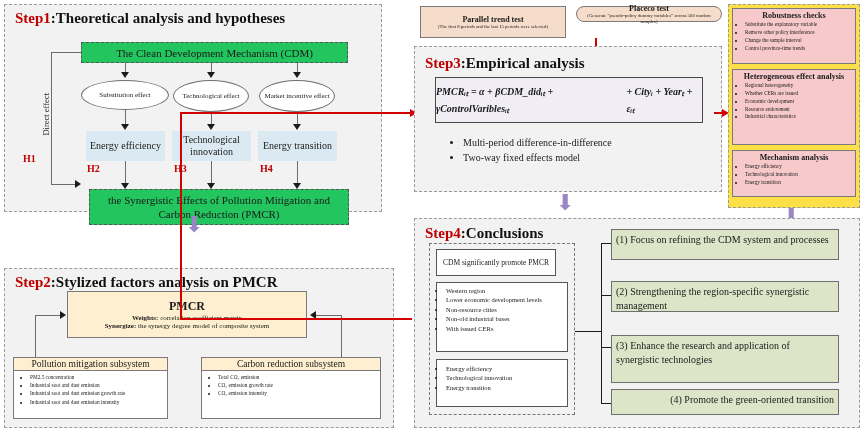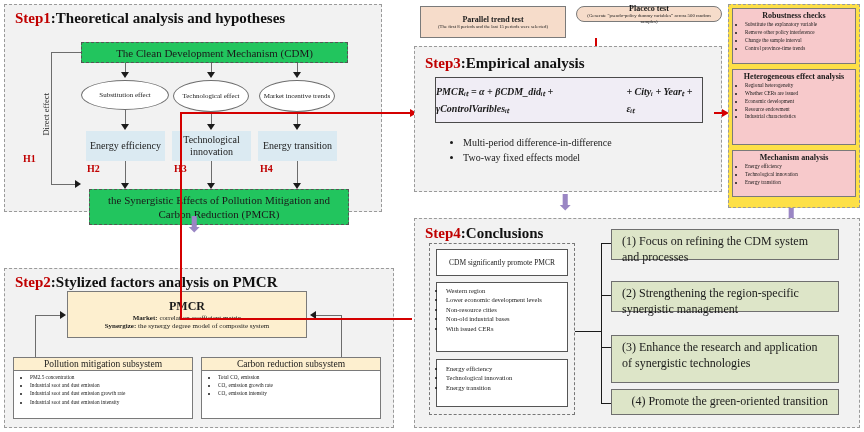--- a/index.html
+++ b/index.html
@@ -45,21 +45,21 @@
       display:flex;flex-direction:row;align-items:center;justify-content:center;
       font-style:italic;font-weight:bold;font-size:10px;line-height:1.7;}
   .bullets{position:absolute;}
   .bullets li{font-size:10px;line-height:1.5;}
   .pink{position:absolute;box-sizing:border-box;border:1px solid #7a7a7a;background:#f7c9cb;padding:2px 3px;}
   .pink .hd{text-align:center;font-weight:bold;font-size:8px;line-height:1.15;}
   .pink ul{margin:1px 0 0 0;padding-left:9px;}
   .pink li{font-size:5.2px;line-height:1.5;}
   .whitebox{position:absolute;box-sizing:border-box;border:1px solid #555;background:#fff;}
   .green{position:absolute;box-sizing:border-box;border:1px solid #6f6f6f;background:#dde5c8;
-         font-size:12px;line-height:1.35;padding:3px 10px;}
+         font-size:10px;line-height:1.35;padding:3px 4px;}
   .redline{position:absolute;background:#d40000;}
   .redarrow-r{position:absolute;width:0;height:0;border-top:4px solid transparent;
               border-bottom:4px solid transparent;border-left:7px solid #d40000;}
   .redarrow-d{position:absolute;width:0;height:0;border-left:4px solid transparent;
               border-right:4px solid transparent;border-top:7px solid #d40000;}
   .cn li{font-size:6.5px;line-height:1.45;}
   .cn ul{margin:0;padding-left:9px;}
 </style>
 </head>
 <body>
@@ -104,21 +104,21 @@
   <div class="box bluebox" style="left:167px;top:126px;width:79px;height:30px;font-size:10px;line-height:1.25;">
     <span>Technological innovation</span>
   </div>
   <div class="hlabel" style="left:169px;top:158px;">H3</div>
   <div class="vline" style="left:206px;top:156px;height:24px;"></div>
   <div class="arrowdown" style="left:202px;top:178px;"></div>
 
   <div class="vline" style="left:292px;top:58px;height:11px;"></div>
   <div class="arrowdown" style="left:288px;top:67px;"></div>
   <div class="ell" style="left:254px;top:75px;width:76px;height:32px;">
-    <span>Market incentive trends</span>
+    <span>Market incentive effect</span>
   </div>
   <div class="vline" style="left:292px;top:107px;height:14px;"></div>
   <div class="arrowdown" style="left:288px;top:119px;"></div>
   <div class="box bluebox" style="left:253px;top:126px;width:79px;height:30px;font-size:10px;line-height:1.25;">
     <span>Energy transition</span>
   </div>
   <div class="hlabel" style="left:255px;top:158px;">H4</div>
   <div class="vline" style="left:292px;top:156px;height:24px;"></div>
   <div class="arrowdown" style="left:288px;top:178px;"></div>
 
@@ -130,38 +130,38 @@
 <div class="bigarrow" style="left:185px;top:214px;font-size:22px;line-height:1;">⬇</div>
 
 <div class="panel" style="left:4px;top:268px;width:390px;height:160px;">
   <div class="step-title" style="left:10px;top:5px;">
     <span class="num">Step2</span><span class="rest">:Stylized factors analysis on PMCR</span>
   </div>
 
   <div class="tanbox" style="left:62px;top:22px;width:240px;height:47px;display:flex;flex-direction:column;align-items:center;justify-content:center;">
     <div style="font-weight:bold;font-size:12px;">PMCR</div>
     <div style="font-size:7px;">
-      <b>Market:</b><span> correlation coefficient matrix</span>
+      <b>Weights:</b><span> correlation coefficient matrix</span>
     </div>
     <div style="font-size:7px;">
       <b>Synergize:</b><span> the synergy degree model of composite system</span>
     </div>
   </div>
 
   <div class="vline" style="left:30px;top:46px;height:42px;"></div>
   <div class="hline" style="left:30px;top:46px;width:26px;"></div>
   <div class="arrowright" style="left:55px;top:42px;"></div>
   <div class="hline" style="left:30px;top:88px;width:12px;"></div>
 
   <div class="vline" style="left:336px;top:46px;height:42px;"></div>
   <div class="hline" style="left:310px;top:46px;width:26px;"></div>
   <div class="arrowleft" style="left:305px;top:42px;"></div>
   <div class="hline" style="left:324px;top:88px;width:12px;"></div>
 
-  <div class="subsys" style="left:8px;top:88px;width:180px;height:62px;">
+  <div class="subsys" style="left:8px;top:88px;width:155px;height:62px;">
     <div class="hd">Pollution mitigation subsystem</div>
     <ul>
       <li>PM2.5 concentration</li>
       <li>Industrial soot and dust emission</li>
       <li>Industrial soot and dust emission growth rate</li>
       <li>Industrial soot and dust emission intensity</li>
     </ul>
   </div>
 
   <div class="subsys" style="left:196px;top:88px;width:180px;height:62px;">
@@ -238,21 +238,21 @@
 
 <div class="bigarrow" style="left:782px;top:206px;font-size:22px;line-height:1;">⬇</div>
 <div class="bigarrow" style="left:556px;top:192px;font-size:22px;line-height:1;">⬇</div>
 
 <div class="panel" style="left:414px;top:218px;width:446px;height:210px;">
   <div class="step-title" style="left:10px;top:6px;">
     <span class="num">Step4</span><span class="rest">:Conclusions</span>
   </div>
 
   <div class="panel" style="left:14px;top:24px;width:146px;height:172px;border:1px dashed #777;background:#f2f2f2;">
-    <div class="whitebox" style="left:6px;top:5px;width:132px;height:27px;display:flex;align-items:center;justify-content:center;text-align:left;font-size:7.5px;line-height:1.25;padding:0 3px;">
+    <div class="whitebox" style="left:6px;top:5px;width:120px;height:27px;display:flex;align-items:center;justify-content:center;text-align:left;font-size:7.5px;line-height:1.25;padding:0 3px;">
       <span>CDM significantly promote PMCR</span>
     </div>
     <div class="whitebox cn" style="left:6px;top:38px;width:132px;height:70px;padding-top:3px;">
       <ul>
         <li>Western region</li>
         <li>Lower economic development levels</li>
         <li>Non-resource cities</li>
         <li>Non-old industrial bases</li>
         <li>With issued CERs</li>
       </ul>

